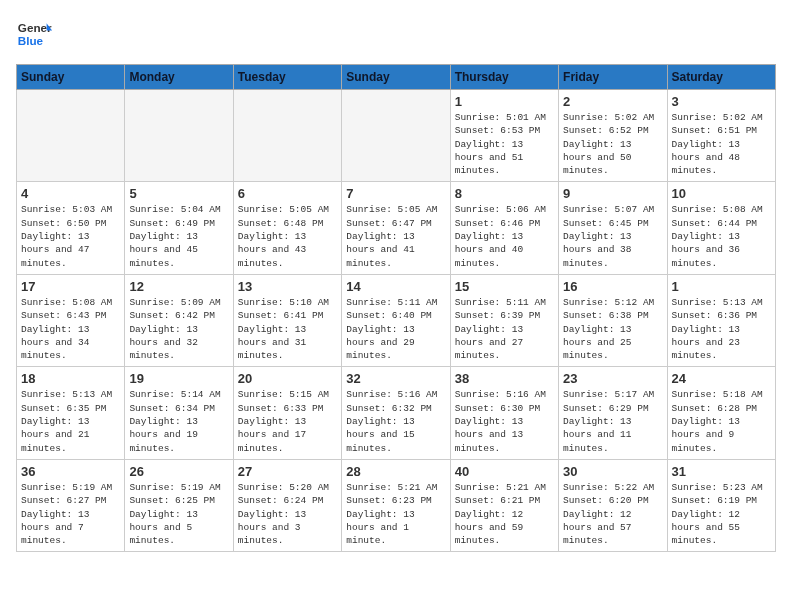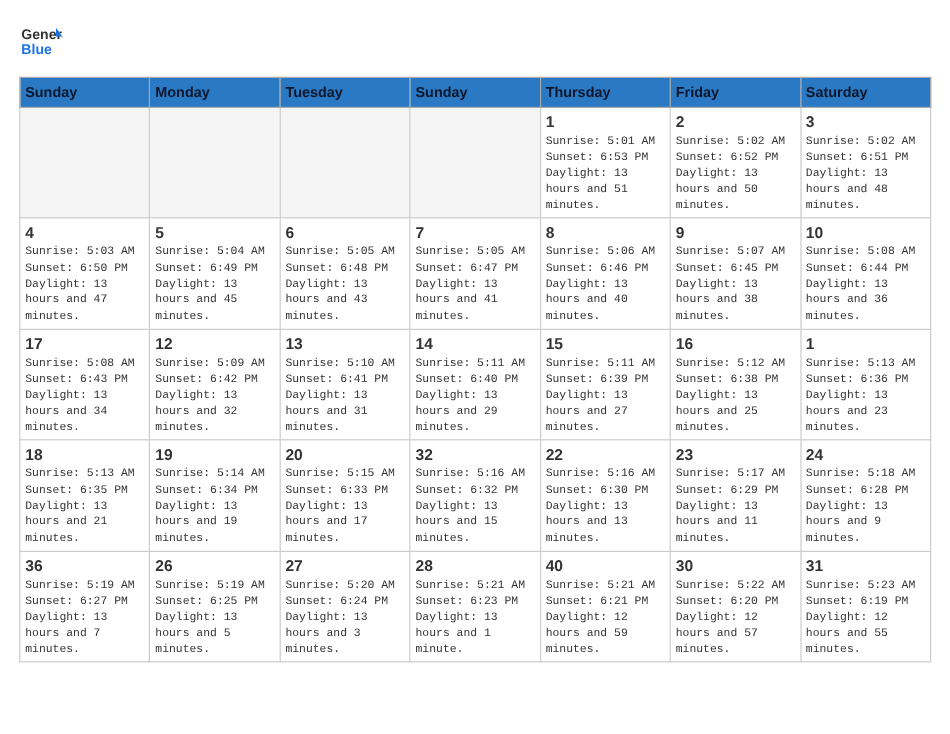--- a/index.html
+++ b/index.html
@@ -196,21 +196,21 @@
         </td>
         <td>
           <span class="day-num">20</span>
           <div class="day-detail">Sunrise: 5:15 AM<br>Sunset: 6:33 PM<br>Daylight: 13 hours and 17 minutes.</div>
         </td>
         <td>
           <span class="day-num">32</span>
           <div class="day-detail">Sunrise: 5:16 AM<br>Sunset: 6:32 PM<br>Daylight: 13 hours and 15 minutes.</div>
         </td>
         <td>
-          <span class="day-num">22</span>
+          <span class="day-num">38</span>
           <div class="day-detail">Sunrise: 5:16 AM<br>Sunset: 6:30 PM<br>Daylight: 13 hours and 13 minutes.</div>
         </td>
         <td>
           <span class="day-num">23</span>
           <div class="day-detail">Sunrise: 5:17 AM<br>Sunset: 6:29 PM<br>Daylight: 13 hours and 11 minutes.</div>
         </td>
         <td>
           <span class="day-num">24</span>
           <div class="day-detail">Sunrise: 5:18 AM<br>Sunset: 6:28 PM<br>Daylight: 13 hours and 9 minutes.</div>
         </td>

